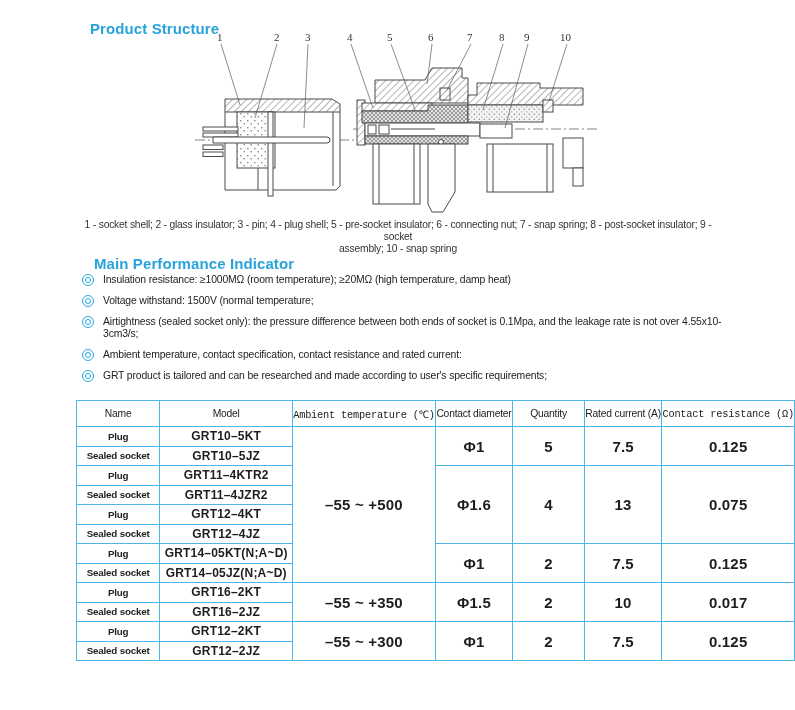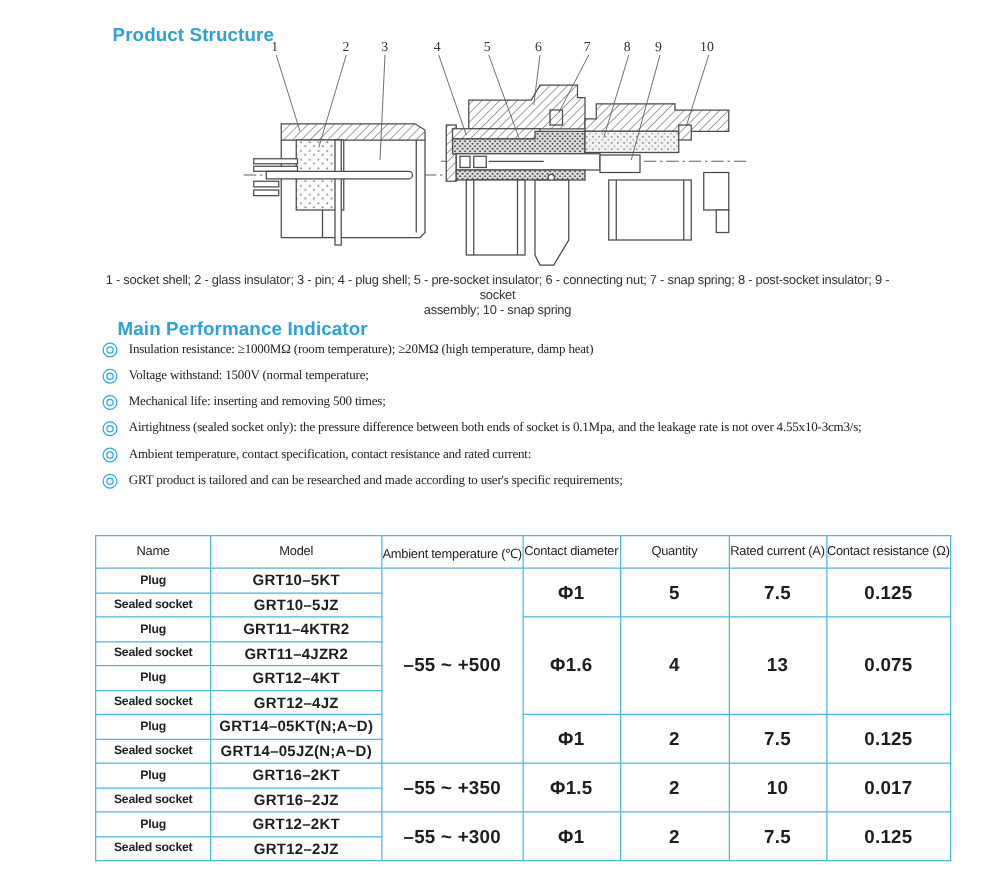--- a/index.html
+++ b/index.html
@@ -7,34 +7,34 @@
     width:795px;height:710px;position:relative;overflow:hidden;
     font-family:"Liberation Sans",sans-serif;color:#333;
   }
   .heading{position:absolute;margin:12px;color:#2aa3dc;font-size:15px;font-weight:bold;letter-spacing:0.1px;}
   #heading-product{left:78px;top:8px;}
   #heading-performance{left:82px;top:243px;text-align:center;}
   #diagram-wrap{position:absolute;left:183px;top:28px;width:430px;height:190px;}
   #caption{position:absolute;left:80px;top:219px;width:636px;text-align:center;
     font-size:10.3px;line-height:12px;letter-spacing:-0.2px;color:#333;}
   #indicator-list{position:absolute;left:82px;top:274px;margin:0;padding:0;list-style:none;
-    font-size:10.4px;letter-spacing:-0.15px;color:#222;width:660px;font-family:Liberation Serif, serif;}
+    font-size:10.4px;letter-spacing:-0.15px;color:#222;width:660px;}
   #indicator-list li{display:flex;align-items:flex-start;margin-bottom:9px;line-height:12px;}
   .bullet-icon{box-sizing:border-box;flex:none;width:12px;height:12px;border:1.5px solid #29abe2;
     border-radius:50%;position:relative;margin-right:9px;margin-top:0px;}
   .bullet-icon::after{content:"";position:absolute;box-sizing:border-box;left:1.5px;top:1.5px;
     width:6px;height:6px;border:1.5px solid #29abe2;border-radius:50%;}
-  table.spec{position:absolute;left:76px;top:428px;border-collapse:collapse;table-layout:fixed;
+  table.spec{position:absolute;left:76px;top:400px;border-collapse:collapse;table-layout:fixed;
     font-size:10.5px;color:#222;padding-left:12px;}
   table.spec th,table.spec td{border:1px solid #4bb7e9;text-align:center;vertical-align:middle;
     padding:0;white-space:nowrap;overflow:hidden;font-weight:bold;}
   table.spec thead tr{height:26px;}
   table.spec tbody tr{height:19.5px;}
   table.spec th{font-weight:normal;font-size:10.3px;letter-spacing:-0.2px;}
-  th.th-tight{font-size:9.2px;letter-spacing:-0.3px;}
+  th.th-tight{font-size:9.2px;letter-spacing:-0.3px;font-family:Liberation Mono, monospace;}
   td.name-cell{font-size:9.8px;letter-spacing:-0.2px;}
   td.model-cell{font-size:12px;letter-spacing:0.2px;color:#1d1d1d;}
   td.val-cell{font-size:15px;letter-spacing:0.2px;color:#1d1d1d;}
   svg text.partnum{font-family:"Liberation Serif",serif;font-size:11px;fill:#333;}
 </style>
 </head>
 <body>
 
 <h1 class="heading" id="heading-product">Product Structure</h1>
 
@@ -153,24 +153,20 @@
   <li>
       <span class="bullet-icon"></span>
       <span>Insulation resistance: ≥1000MΩ (room temperature); ≥20MΩ (high temperature, damp heat)</span>
     </li>
   <li>
       <span class="bullet-icon"></span>
       <span>Voltage withstand: 1500V (normal temperature;</span>
     </li>
   <li>
       <span class="bullet-icon"></span>
-      <span>Mechanical life: inserting and removing 500 times;</span>
-    </li>
-  <li>
-      <span class="bullet-icon"></span>
       <span>Airtightness (sealed socket only): the pressure difference between both ends of socket is 0.1Mpa, and the leakage rate is not over 4.55x10-3cm3/s;</span>
     </li>
   <li>
       <span class="bullet-icon"></span>
       <span>Ambient temperature, contact specification, contact resistance and rated current:</span>
     </li>
   <li>
       <span class="bullet-icon"></span>
       <span>GRT product is tailored and can be researched and made according to user's specific requirements;</span>
     </li>

